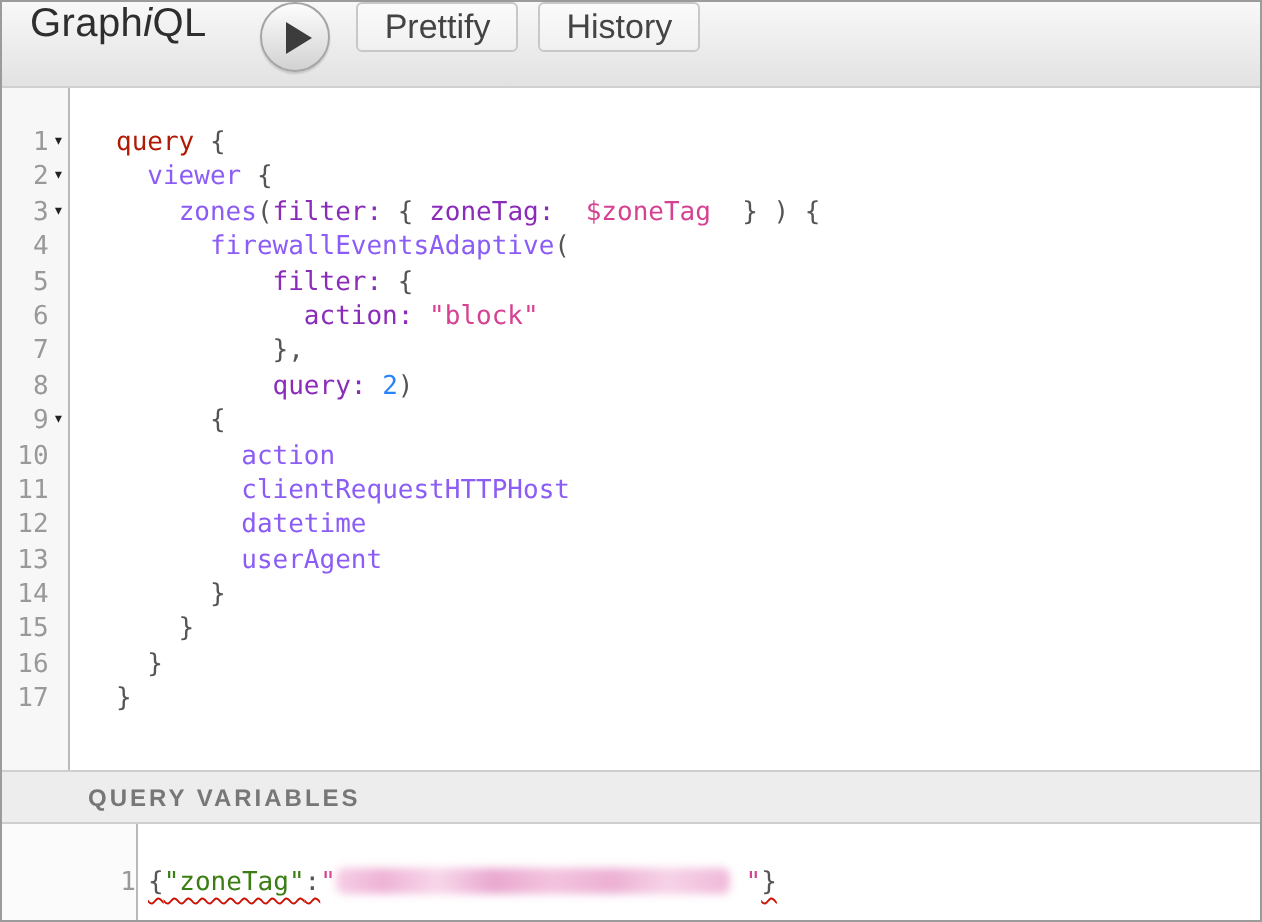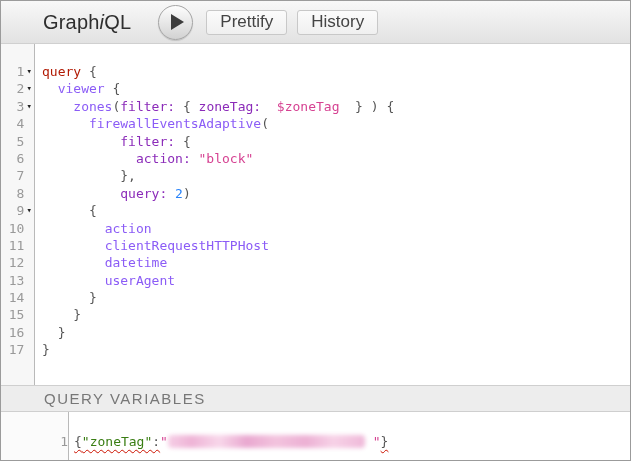--- a/index.html
+++ b/index.html
@@ -4,21 +4,21 @@
 <style>
   * { margin:0; padding:0; box-sizing:border-box; }
   html,body { width:631px; height:461px; overflow:hidden; background:#fff;
               font-family:"Liberation Sans", sans-serif; }
   .page { position:relative; width:631px; height:461px; border:1px solid #9b9b9b; background:#fff; }
 
   
   .topbar { position:absolute; top:0; left:0; right:0; height:43px;
             background:linear-gradient(#f8f8f8, #e2e2e2);
             border-bottom:1px solid #d0d0d0;
-            display:flex; align-items:center;padding-left:28px; }
+            display:flex; align-items:flex-start; }
   .logo { margin-left:14px; font-size:20px; color:#2e2e2e; letter-spacing:0.2px; }
   .logo em { font-style:italic; }
   .execute { margin-left:27px; width:35px; height:35px; border-radius:50%;
              border:1px solid #a5a5a5; cursor:pointer;
              background:linear-gradient(#fdfdfd, #d2d2d2);
              box-shadow:0 1px 1px rgba(0,0,0,0.15);
              display:flex; align-items:center; justify-content:center; }
   .play-icon { display:block; width:0; height:0; margin-left:4px;
                border-left:13px solid #3c3c3c;
                border-top:8px solid transparent; border-bottom:8px solid transparent; }
@@ -30,21 +30,21 @@
 
   
   .editor { position:absolute; top:43px; left:0; right:0; height:341px; background:#fff;
             font-family:"DejaVu Sans Mono", monospace; font-size:13px; line-height:17.4px; }
   .gutter { position:absolute; top:0; left:0; bottom:0; width:34px;
             background:#f7f7f7; border-right:1px solid #b9b9b9; padding-top:19px; }
   .grow { display:flex; height:17.4px; }
   .lnum { display:inline-block; width:24px; text-align:right; color:#999; }
   .foldcell { display:inline-block; width:10px; text-align:center;
               font-size:9px; color:#222; line-height:17.4px; }
-  .code { position:absolute; top:0; left:35px; right:0; bottom:0; padding:19px 0 0 6px;border-radius:17px; }
+  .code { position:absolute; top:0; left:35px; right:0; bottom:0; padding:19px 0 0 22px;border-radius:17px; }
   .cline { white-space:pre; height:17.4px; }
 
   .tk-kw   { color:#B11A04; }
   .tk-prop { color:#8b5cf6; }
   .tk-attr { color:#8B2BB9; }
   .tk-var  { color:#D64292; }
   .tk-str  { color:#D64292; }
   .tk-num  { color:#2882F9; }
   .tk-p    { color:#555; }
   .tk-key  { color:#397D13; }
@@ -52,21 +52,21 @@
           text-decoration-thickness:1px; text-underline-offset:3px; }
   .redact { display:inline-block; width:197px; height:13px; vertical-align:-2px;
             border-radius:4px; filter:blur(2px);
             background:linear-gradient(90deg,#f6cfe6 0%,#eeb3d6 12%,#f8d7ea 26%,#e9a8d0 40%,
                         #f3c3de 55%,#ecb0d4 70%,#f7d2e7 84%,#efb9d9 100%); }
 
   
   .varheader { position:absolute; top:384px; left:0; right:0; height:27px;
                background:#ededed; border-top:1px solid #cfcfcf; border-bottom:1px solid #cfcfcf;
                display:flex; align-items:center; cursor:row-resize; }
-  .varheader span { margin-left:43px; font-size:15px; font-weight:normal; color:#777;
+  .varheader span { margin-left:43px; font-size:12px; font-weight:bold; color:#777;
                     letter-spacing:1.5px; }
   .vareditor { position:absolute; top:411px; left:0; right:0; bottom:0; background:#fff;
                font-family:"DejaVu Sans Mono", monospace; font-size:13px; line-height:17px; }
   .vgutter { position:absolute; top:0; left:0; bottom:0; width:68px;
              background:#fbfbfb; border-right:1px solid #b9b9b9;
              padding-top:21px; text-align:right; }
   .vgutter .lnum { width:58px; color:#999; }
   .vcode { position:absolute; top:0; left:69px; right:0; bottom:0; padding:21px 0 0 4px;
            white-space:pre; }
 </style>

